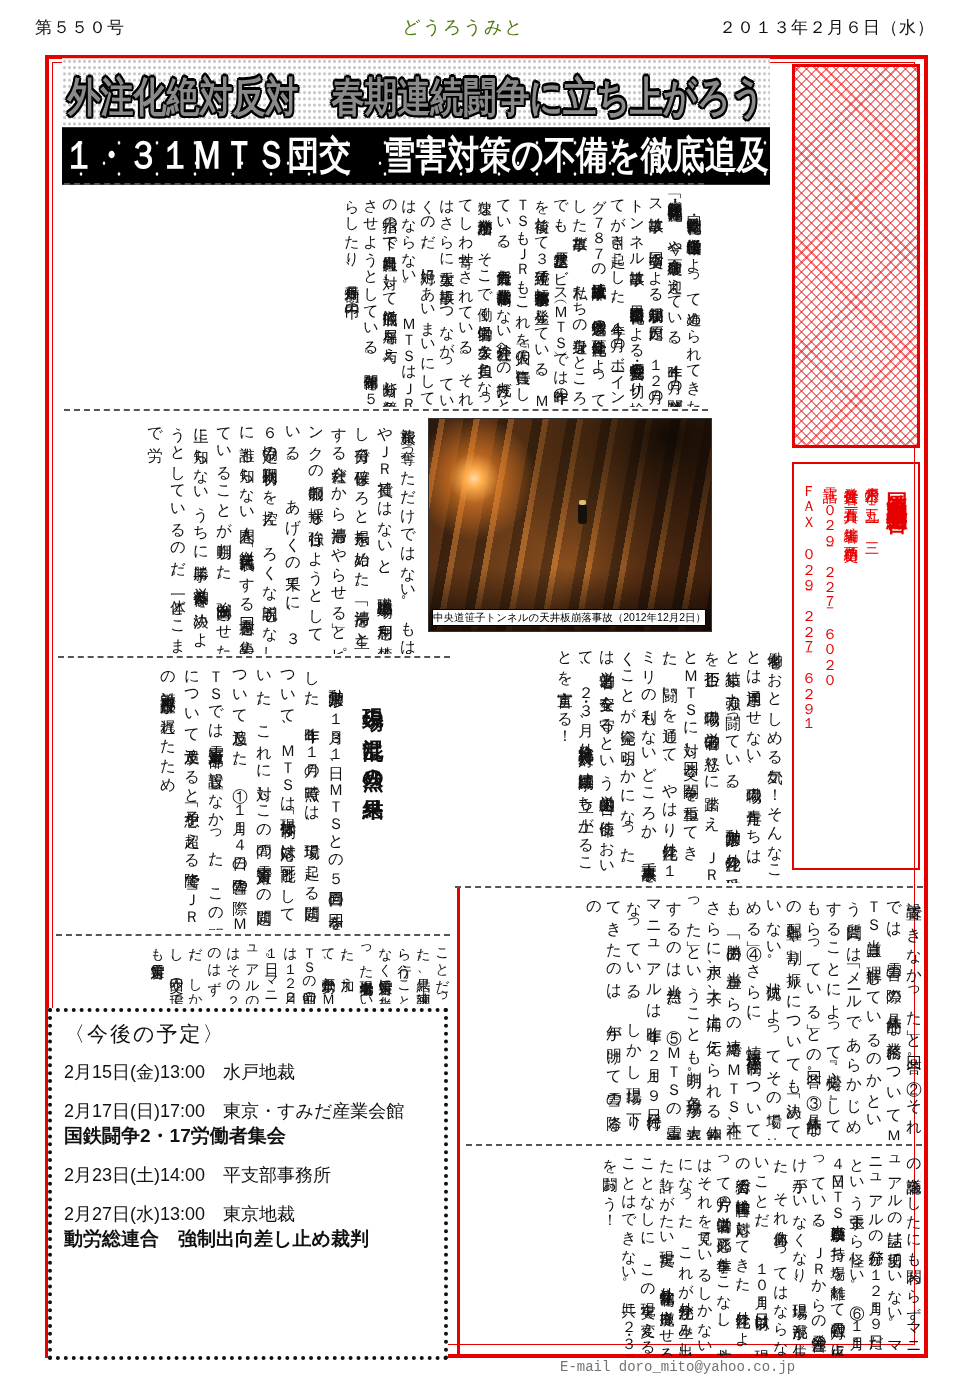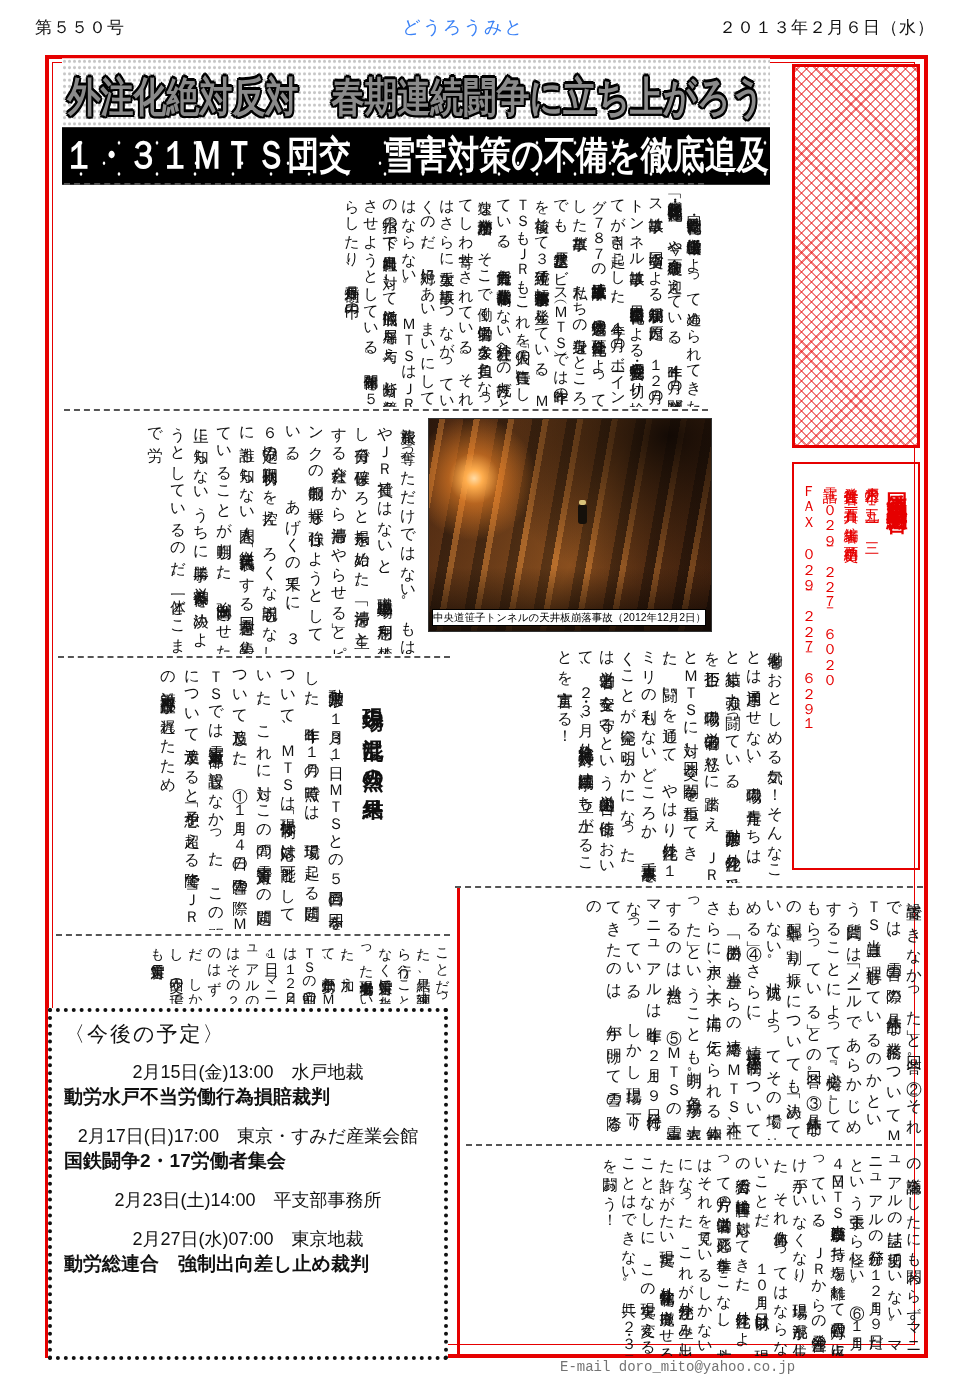--- a/index.html
+++ b/index.html
@@ -2,21 +2,21 @@
 <html><head>
 <meta charset="utf-8">
 <style>
   html,body{margin:0;padding:0;background:#fff;overflow:hidden;}
   body{width:971px;height:1376px;position:relative;font-family:"Liberation Sans",sans-serif;color:#111;}
   .abs{position:absolute;}
   .v{writing-mode:vertical-rl;text-orientation:upright;overflow:hidden;text-align:left;}
 
   
   .mh-issue{left:35px;top:16px;font-size:17px;letter-spacing:1px;}
-  .mh-title{left:0;top:15px;width:927px;text-align:center;font-size:18px;color:#3b82f6;letter-spacing:2px;}
+  .mh-title{left:0;top:15px;width:927px;text-align:center;font-size:18px;color:#4d7c0f;letter-spacing:2px;}
   .mh-date{right:36px;top:16px;font-size:17px;letter-spacing:1px;}
 
   
   .frame-outer{left:45px;top:55px;width:875px;height:1295px;border:4px solid #e60000;}
   .frame-inner{left:52px;top:62px;width:861px;height:1281px;border:1px solid #e60000;}
 
   
   .hl1{left:62px;top:66px;width:708px;height:62px;display:flex;align-items:center;justify-content:center;
        background-color:#fff;
        background-image:radial-gradient(circle,#c6c6c6 1.1px,transparent 1.5px);
@@ -78,21 +78,21 @@
   .d3{left:455px;top:886px;width:468px;}
   .d4{left:56px;top:934px;width:394px;}
   .d5{left:466px;top:1144px;width:456px;}
   .vline-red{left:457px;top:888px;width:0;height:470px;border-left:3px solid #e60000;}
 
   
   .schedule{left:48px;top:1008px;width:400px;height:352px;box-sizing:border-box;border:4px dotted #111;
        padding:6px 12px;background:#fff;}
   .sched-title{font-size:21px;margin:2px 0 12px;letter-spacing:2px;}
   .event{margin-bottom:15px;}
-  .event-when{font-size:18px;line-height:24px;text-align:center;}
+  .event-when{font-size:18px;line-height:24px;}
   .event-what{font-size:19px;line-height:25px;font-weight:bold;white-space:pre-line;}
 
   .email{left:560px;top:1359px;font-family:"Liberation Mono",monospace;font-size:14px;color:#737373;}
 </style>
 </head>
 <body>
 
 <div class="abs mh-issue">第５５０号</div>
 <div class="abs mh-title">どうろうみと</div>
 <div class="abs mh-date">２０１３年２月６日（水）</div>
@@ -135,28 +135,27 @@
 <div class="abs v s2heading">現場の混乱は当然の結果</div>
 <div class="abs v band story2a">　動労水戸は１月３１日、ＭＴＳとの５回目の団交を開催した。昨年１１月の時点では、現場で起こる問題について、ＭＴＳは「現行体制で対応は可能」としていた。これに対しこの間の雪害対策での問題について追及した。①１月１４日の降雪の際、ＭＴＳでは雪害対策本部を設置しなかった。この問題について追及すると「予想を超える降雪でＪＲの対策本部設置が遅れたため</div>
 <div class="abs v band bandA">設置できなかった」と回答。②それでは、雪害の際の具体的な業務についてＭＴＳ当直は理解しているのかという質問には「メールであらかじめ連絡することによって『心構え』してもらっている」との回答。③具体的な人の配置や割り振りについても「決めていない。状況によってその場で決める」④さらに、情報伝達体制についても、「勝田の当直からの連絡でＭＴＳ本社、さらに水戸、大子、土浦に伝えられる体制だった」ということも判明。各現場が大混乱するのは当然だ。⑤ＭＴＳの雪害対策マニュアルは昨年１２月１９日発行になっている。しかし現場に下りてきたのは、年が明けて雪の降る直前の</div>
 <div class="abs v band strip">ことだった。結果、訓練すら行うことなく雪害対策に当たった現場労働者もいた。加えて、動労水戸とＭＴＳの前回の団交は１２月２１日。マニュアルの発行日はその２日前のはずだ。しかし、団交の場でも雪害対策</div>
 <div class="abs v band bandB">の議論をしたにも関わらずマニュアルの話は一切出ていない。マニュアルの発行が１２月１９日だという主張すら怪しい。⑥１月１４日ＭＴＳ当直助役が持ち場を離れて融雪灯の点火に行っている。ＪＲからの発注書の受け手がいなくなり、現場に混乱が生じた。それ自体あってはならないことだ。　１０月１日以前は、現場の総合力で輸送障害に対応してきた。外注化によって片方の労働者は必死に仕事をこなし、片方はそれを見ているしかない状況になった。これが外注化が生み出した許しがたい現実だ。外注化体制を撤廃させることなしに、この現実を変えることはできない。共に２・３月闘争を闘おう！</div>
 
 <div class="abs schedule">
   <div class="sched-title">〈今後の予定〉</div>
   <div class="event">
     <div class="event-when">2月15日(金)13:00　水戸地裁</div>
-    <div class="event-what">動労水戸不当労働行為損賠裁判</div>
   </div>
   <div class="event">
     <div class="event-when">2月17日(日)17:00　東京・すみだ産業会館</div>
     <div class="event-what">国鉄闘争2・17労働者集会</div>
   </div>
   <div class="event">
     <div class="event-when">2月23日(土)14:00　平支部事務所</div>
   </div>
   <div class="event">
-    <div class="event-when">2月27日(水)07:00　東京地裁</div>
+    <div class="event-when">2月27日(水)13:00　東京地裁</div>
     <div class="event-what">動労総連合　強制出向差し止め裁判</div>
   </div>
 </div>
 
 <div class="abs email">E-mail doro_mito@yahoo.co.jp</div>
 
 </body></html>

